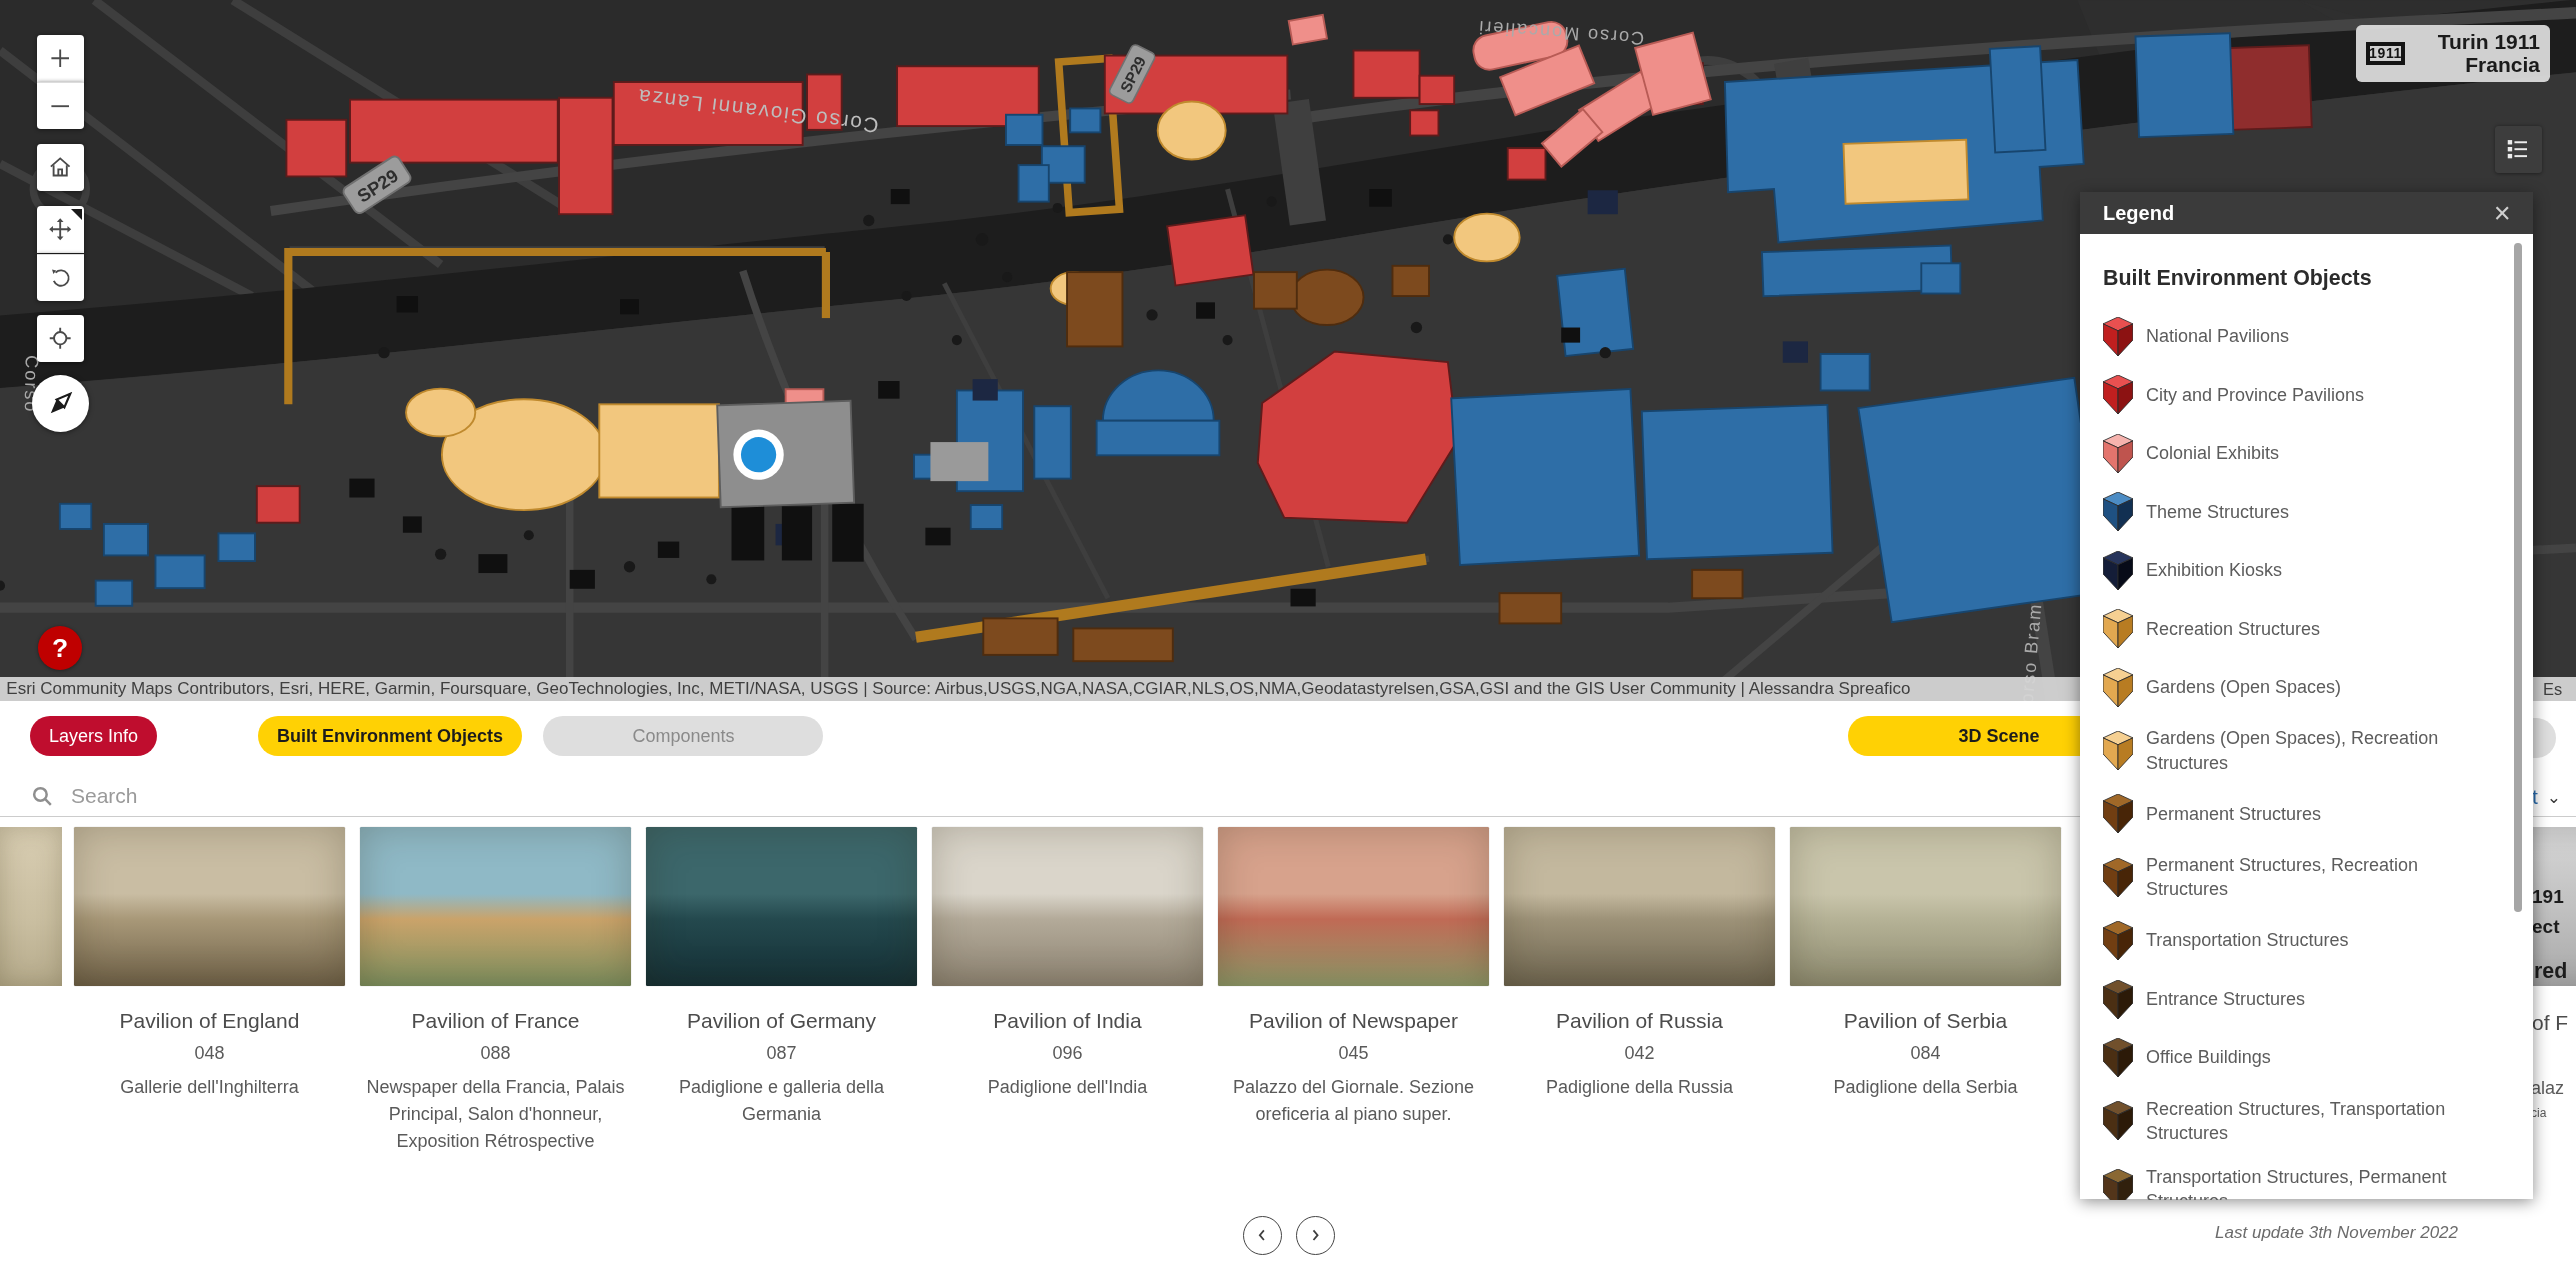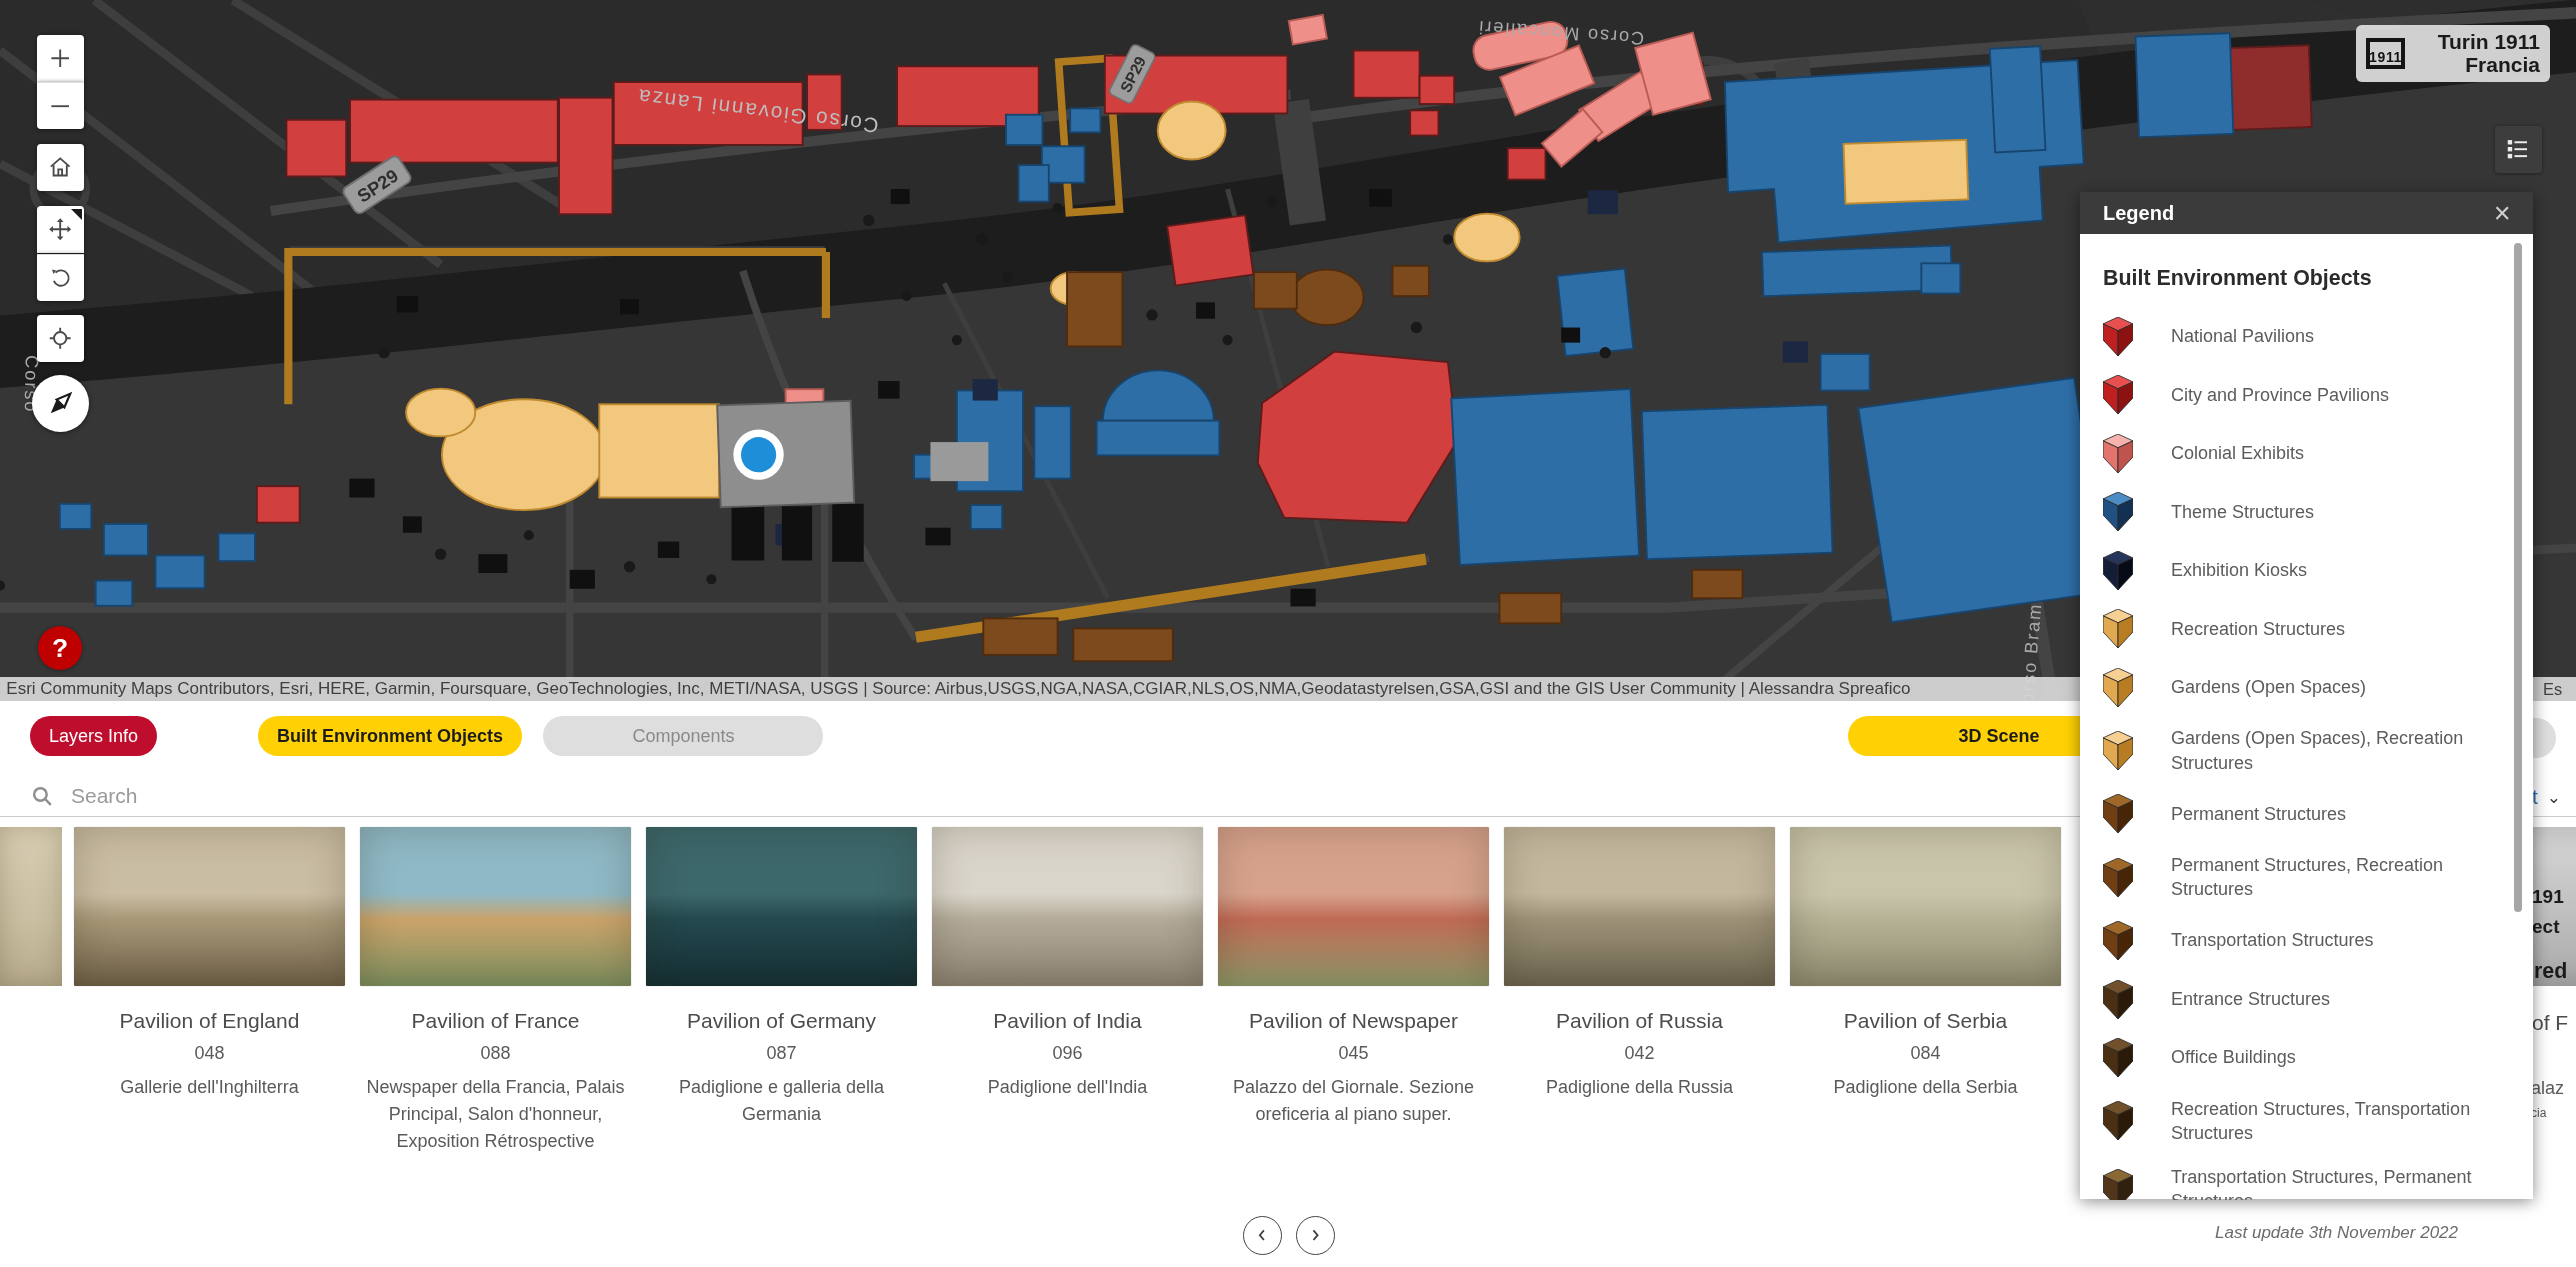--- a/index.html
+++ b/index.html
@@ -32,21 +32,21 @@
            justify-content:center;z-index:4;cursor:pointer;border:0;padding:0}
   .compass svg{width:33px;height:33px;transform:rotate(45deg)}
   .help-btn{position:absolute;left:38px;top:626px;width:44px;height:44px;border-radius:50%;
             background:#bf0000;color:#fff;font-size:26.4px;font-weight:bold;border:0;z-index:4;
             display:flex;align-items:center;justify-content:center;box-shadow:0 0.6px 3.8px rgba(0,0,0,.4);cursor:pointer}
 
   
   .logo-badge{position:absolute;left:2356px;top:24.6px;width:194px;height:57px;z-index:5;
               background:rgba(222,222,222,.93);border-radius:5.7px;display:flex;align-items:center;
               gap:10px;padding:0 10px;box-sizing:border-box}
-  .logo-mark{width:39px;height:31px;border:4.4px solid #141414;box-sizing:border-box;display:flex;
+  .logo-mark{width:39px;height:23px;border:4.4px solid #141414;box-sizing:border-box;display:flex;
              align-items:flex-end;justify-content:center;background:transparent}
   .logo-mark span{font-size:14px;font-weight:bold;color:#141414;letter-spacing:0.6px}
   .logo-title{flex:1;text-align:right;font-size:21px;line-height:1.12;font-weight:800;color:#1b1b1b}
   .legend-toggle{position:absolute;left:2495px;top:126px;width:47px;height:47px;background:rgba(62,62,62,.95);
                  border:0;border-radius:3.8px;display:flex;align-items:center;justify-content:center;
                  z-index:5;cursor:pointer;box-shadow:0 0.6px 3.8px rgba(0,0,0,.4)}
 
   
   .attribution{position:absolute;left:0;top:677px;width:2576px;height:24px;background:rgba(213,213,213,.95);
                z-index:3;font-size:17px;color:#3f3f3f;line-height:24px;white-space:nowrap;
@@ -108,21 +108,21 @@
   .legend-panel{position:absolute;left:2080px;top:192px;width:453px;height:1007px;z-index:6;
                 background:#ffffff;box-shadow:0 2.5px 15px rgba(0,0,0,.45)}
   .legend-head{height:42px;background:#3b3b3b;display:flex;align-items:center;justify-content:space-between;
                padding:0 16.4px 0 23px}
   .legend-head .lg-title{color:#ffffff;font-size:20px;font-weight:600}
   .legend-close{color:#cfcfcf;font-size:29px;font-weight:200;background:none;border:0;cursor:pointer;line-height:1}
   .legend-body{position:relative;height:966px;overflow:hidden;padding:31.5px 12.6px 0 23px;box-sizing:border-box}
   .legend-section{font-size:21.4px;font-weight:800;color:#2b2b2b;margin-bottom:26.4px}
   .legend-item{display:flex;align-items:center;margin-bottom:19.5px;min-height:31.5px}
   .legend-item svg{width:30px;height:39px;flex:0 0 30px}
-  .legend-item .lbl{margin-left:38px;font-size:18px;color:#5c5c5c;line-height:1.35;width:340px}
+  .legend-item .lbl{margin-left:13px;font-size:18px;color:#5c5c5c;line-height:1.35;width:340px}
   .lg-scroll{position:absolute;left:2514px;top:243px;width:8.2px;height:669px;background:#a6a6a6;
              border-radius:3.8px;z-index:7}
 </style>
 </head>
 <body>
 
 <div class="map-wrap">
 <svg width="2576" height="701" viewBox="0 0 4092 1113" xmlns="http://www.w3.org/2000/svg">
   <rect x="0" y="0" width="4092" height="1113" fill="#343434"></rect>
 

